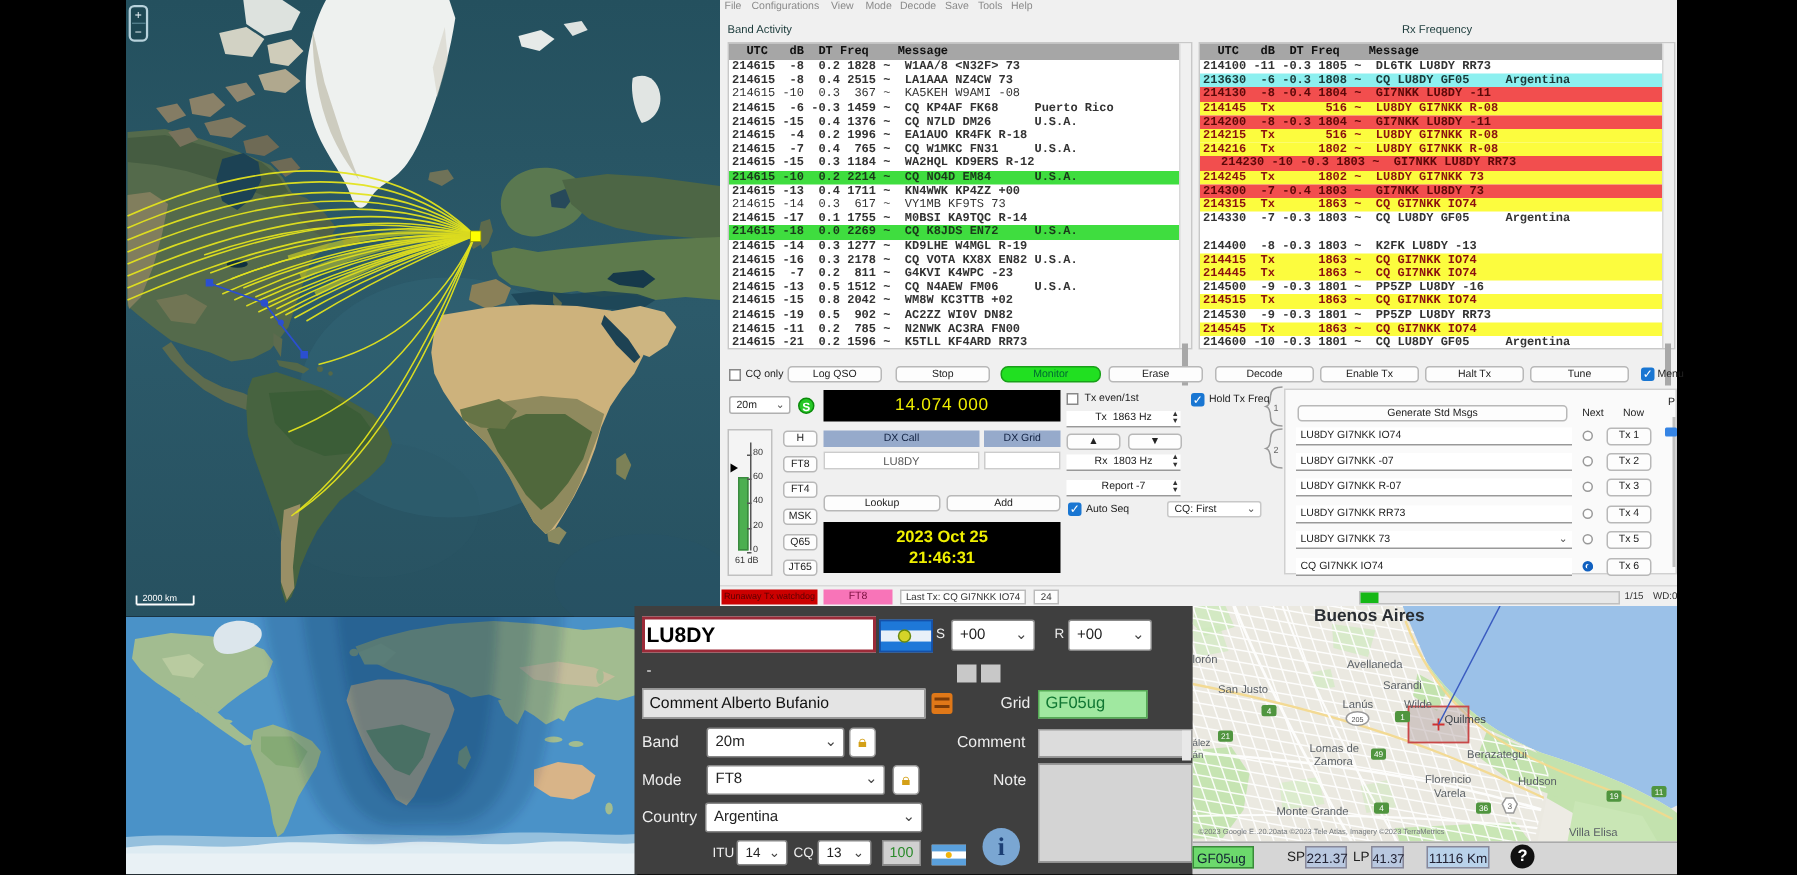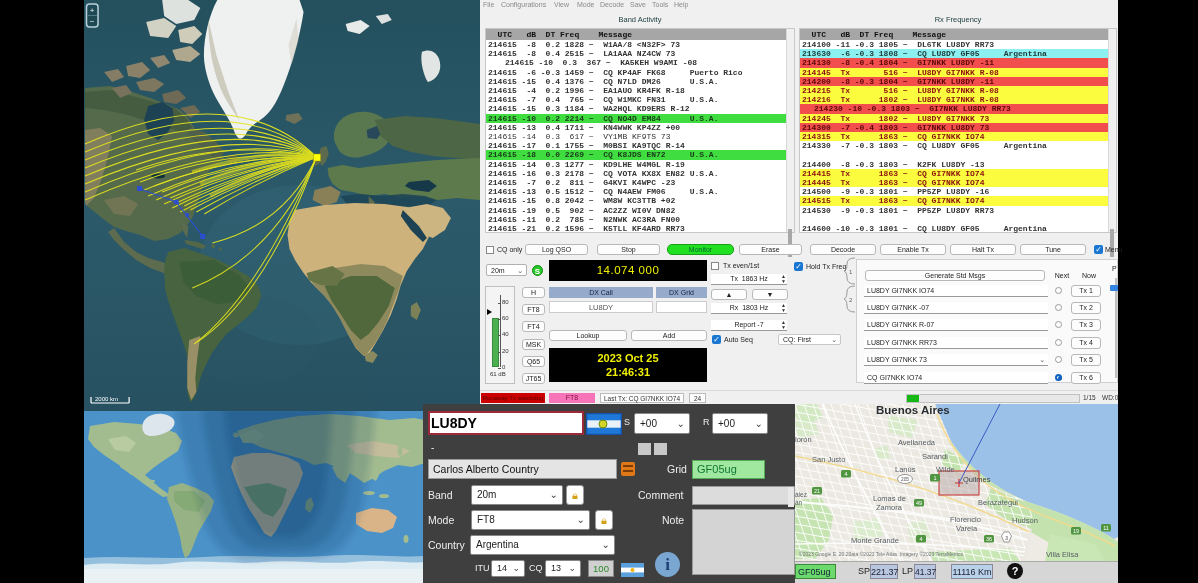--- a/index.html
+++ b/index.html
@@ -157,28 +157,28 @@
     </svg></div>
 <div class="a" style="left:480px;top:0;width:638px;height:404px;background:#f0f0f0;font-size:7px;color:#222;">
     <div class="a" style="left:3px;top:1px;color:#8a8a8a;font-size:7px;">File</div>
     <div class="a" style="left:21px;top:1px;color:#8a8a8a;font-size:7px;">Configurations</div>
     <div class="a" style="left:74px;top:1px;color:#8a8a8a;font-size:7px;">View</div>
     <div class="a" style="left:97px;top:1px;color:#8a8a8a;font-size:7px;">Mode</div>
     <div class="a" style="left:120px;top:1px;color:#8a8a8a;font-size:7px;">Decode</div>
     <div class="a" style="left:150px;top:1px;color:#8a8a8a;font-size:7px;">Save</div>
     <div class="a" style="left:172px;top:1px;color:#8a8a8a;font-size:7px;">Tools</div>
     <div class="a" style="left:194px;top:1px;color:#8a8a8a;font-size:7px;">Help</div>
-    <div class="a" style="left:5px;top:15px;width:310px;text-align:center;color:#1a3a3a;font-size:7.5px;">Band Activity</div>
+    <div class="a" style="left:5px;top:15px;width:310px;text-align:left;color:#1a3a3a;font-size:7.5px;">Band Activity</div>
     <div class="a" style="left:319px;top:15px;width:318px;text-align:center;color:#1a3a3a;font-size:7.5px;">Rx Frequency</div>
     <div class="a" style="left:5px;top:28px;width:310px;height:205px;background:#fff;border:1px solid #c8c8c8;">
       <div class="a mono" style="left:2px;top:0;width:298px;height:11px;background:#a6a6a6;color:#111;font-size:8px;font-weight:bold;line-height:11px;">  UTC   dB  DT Freq    Message</div>
       <div class="a" style="left:0;top:0;width:2px;height:11px;background:#a6a6a6;"></div>
       <div class="a mono" style="left:0;top:11.0px;width:300px;height:9.2px;font-size:8px;line-height:9.2px;color:#333;padding-left:2px;font-weight:bold;">214615  -8  0.2 1828 ~  W1AA/8 &lt;N32F&gt; 73</div>
       <div class="a mono" style="left:0;top:20.2px;width:300px;height:9.2px;font-size:8px;line-height:9.2px;color:#333;padding-left:2px;font-weight:bold;">214615  -8  0.4 2515 ~  LA1AAA NZ4CW 73</div>
-      <div class="a mono" style="left:0;top:29.4px;width:300px;height:9.2px;font-size:8px;line-height:9.2px;color:#333;padding-left:19px;font-weight:bold;">214615 -10  0.3  367 ~  KA5KEH W9AMI -08</div>
+      <div class="a mono" style="left:0;top:29.4px;width:300px;height:9.2px;font-size:8px;line-height:9.2px;color:#333;padding-left:2px;font-weight:normal;">214615 -10  0.3  367 ~  KA5KEH W9AMI -08</div>
       <div class="a mono" style="left:0;top:38.6px;width:300px;height:9.2px;font-size:8px;line-height:9.2px;color:#333;padding-left:2px;font-weight:bold;">214615  -6 -0.3 1459 ~  CQ KP4AF FK68     Puerto Rico</div>
       <div class="a mono" style="left:0;top:47.8px;width:300px;height:9.2px;font-size:8px;line-height:9.2px;color:#333;padding-left:2px;font-weight:bold;">214615 -15  0.4 1376 ~  CQ N7LD DM26      U.S.A.</div>
       <div class="a mono" style="left:0;top:57.0px;width:300px;height:9.2px;font-size:8px;line-height:9.2px;color:#333;padding-left:2px;font-weight:bold;">214615  -4  0.2 1996 ~  EA1AUO KR4FK R-18</div>
       <div class="a mono" style="left:0;top:66.2px;width:300px;height:9.2px;font-size:8px;line-height:9.2px;color:#333;padding-left:2px;font-weight:bold;">214615  -7  0.4  765 ~  CQ W1MKC FN31     U.S.A.</div>
       <div class="a mono" style="left:0;top:75.4px;width:300px;height:9.2px;font-size:8px;line-height:9.2px;color:#333;padding-left:2px;font-weight:bold;">214615 -15  0.3 1184 ~  WA2HQL KD9ERS R-12</div>
       <div class="a mono" style="left:0;top:84.6px;width:300px;height:9.2px;font-size:8px;line-height:9.2px;color:#1a3a1a;padding-left:2px;font-weight:bold;background:#3fdd3f;">214615 -10  0.2 2214 ~  CQ NO4D EM84      U.S.A.</div>
       <div class="a mono" style="left:0;top:93.8px;width:300px;height:9.2px;font-size:8px;line-height:9.2px;color:#333;padding-left:2px;font-weight:bold;">214615 -13  0.4 1711 ~  KN4WWK KP4ZZ +00</div>
       <div class="a mono" style="left:0;top:103.0px;width:300px;height:9.2px;font-size:8px;line-height:9.2px;color:#333;padding-left:2px;font-weight:normal;">214615 -14  0.3  617 ~  VY1MB KF9TS 73</div>
       <div class="a mono" style="left:0;top:112.2px;width:300px;height:9.2px;font-size:8px;line-height:9.2px;color:#333;padding-left:2px;font-weight:bold;">214615 -17  0.1 1755 ~  M0BSI KA9TQC R-14</div>
       <div class="a mono" style="left:0;top:121.4px;width:300px;height:9.2px;font-size:8px;line-height:9.2px;color:#1a3a1a;padding-left:2px;font-weight:bold;background:#3fdd3f;">214615 -18  0.0 2269 ~  CQ K8JDS EN72     U.S.A.</div>
@@ -207,20 +207,21 @@
       <div class="a mono" style="left:0;top:84.6px;width:308px;height:9.2px;font-size:8px;line-height:9.2px;color:#8b1010;padding-left:2px;font-weight:bold;background:#fcfc3e;">214245  Tx      1802 ~  LU8DY GI7NKK 73</div>
       <div class="a mono" style="left:0;top:93.8px;width:308px;height:9.2px;font-size:8px;line-height:9.2px;color:#5c0808;padding-left:2px;font-weight:bold;background:#f24e4e;">214300  -7 -0.4 1803 ~  GI7NKK LU8DY 73</div>
       <div class="a mono" style="left:0;top:103.0px;width:308px;height:9.2px;font-size:8px;line-height:9.2px;color:#8b1010;padding-left:2px;font-weight:bold;background:#fcfc3e;">214315  Tx      1863 ~  CQ GI7NKK IO74</div>
       <div class="a mono" style="left:0;top:112.2px;width:308px;height:9.2px;font-size:8px;line-height:9.2px;color:#333;padding-left:2px;font-weight:bold;">214330  -7 -0.3 1803 ~  CQ LU8DY GF05     Argentina</div>
       <div class="a mono" style="left:0;top:130.6px;width:308px;height:9.2px;font-size:8px;line-height:9.2px;color:#333;padding-left:2px;font-weight:bold;">214400  -8 -0.3 1803 ~  K2FK LU8DY -13</div>
       <div class="a mono" style="left:0;top:139.8px;width:308px;height:9.2px;font-size:8px;line-height:9.2px;color:#8b1010;padding-left:2px;font-weight:bold;background:#fcfc3e;">214415  Tx      1863 ~  CQ GI7NKK IO74</div>
       <div class="a mono" style="left:0;top:149.0px;width:308px;height:9.2px;font-size:8px;line-height:9.2px;color:#8b1010;padding-left:2px;font-weight:bold;background:#fcfc3e;">214445  Tx      1863 ~  CQ GI7NKK IO74</div>
       <div class="a mono" style="left:0;top:158.2px;width:308px;height:9.2px;font-size:8px;line-height:9.2px;color:#333;padding-left:2px;font-weight:bold;">214500  -9 -0.3 1801 ~  PP5ZP LU8DY -16</div>
       <div class="a mono" style="left:0;top:167.4px;width:308px;height:9.2px;font-size:8px;line-height:9.2px;color:#8b1010;padding-left:2px;font-weight:bold;background:#fcfc3e;">214515  Tx      1863 ~  CQ GI7NKK IO74</div>
       <div class="a mono" style="left:0;top:176.6px;width:308px;height:9.2px;font-size:8px;line-height:9.2px;color:#333;padding-left:2px;font-weight:bold;">214530  -9 -0.3 1801 ~  PP5ZP LU8DY RR73</div>
+      <div class="a mono" style="left:0;top:185.8px;width:308px;height:9.2px;font-size:8px;line-height:9.2px;color:#8b1010;padding-left:2px;font-weight:bold;background:#fcfc3e;">214545  Tx      1863 ~  CQ GI7NKK IO74</div>
       <div class="a mono" style="left:0;top:195.0px;width:308px;height:9.2px;font-size:8px;line-height:9.2px;color:#333;padding-left:2px;font-weight:bold;">214600 -10 -0.3 1801 ~  CQ LU8DY GF05     Argentina</div>
       <div class="a" style="left:308px;top:0;width:8px;height:203px;background:#f0f0f0;border-left:1px solid #d8d8d8;"></div>
       <div class="a" style="left:310px;top:200px;width:4px;height:28px;background:#a8a8a8;"></div>
     </div>
     <div class="a" style="left:6px;top:246px;width:8px;height:8px;background:#fff;border:1px solid #888;"></div>
     <div class="a" style="left:17px;top:246px;">CQ only</div>
     <div class="btn" style="left:45px;top:244px;width:63px;">Log QSO</div>
     <div class="btn" style="left:117px;top:244px;width:63px;">Stop</div>
     <div class="btn" style="left:259px;top:244px;width:63px;">Erase</div>
     <div class="btn" style="left:330px;top:244px;width:66px;">Decode</div>
@@ -329,21 +330,21 @@
       <circle cx="17" cy="11" r="4" fill="#d4d428" stroke="#6a8a10" stroke-width="1"></circle>
       <rect x="0.5" y="0.5" width="35" height="21" fill="none" stroke="#1550a8" stroke-width="1.5"></rect>
     </svg>
     <div class="a" style="left:201px;top:13px;font-size:9px;">S</div>
     <div class="a" style="left:211px;top:9px;width:56px;height:21px;background:#fff;border:1px solid #888;border-radius:2px;color:#222;font-size:10px;line-height:19px;"><span style="padding-left:5px;">+00</span><span style="position:absolute;right:4px;top:0;color:#444;font-size:10px;">⌄</span></div>
     <div class="a" style="left:280px;top:13px;font-size:9px;">R</div>
     <div class="a" style="left:289px;top:9px;width:56px;height:21px;background:#fff;border:1px solid #888;border-radius:2px;color:#222;font-size:10px;line-height:19px;"><span style="padding-left:5px;">+00</span><span style="position:absolute;right:4px;top:0;color:#444;font-size:10px;">⌄</span></div>
     <div class="a" style="left:8px;top:38px;font-size:10px;">-</div>
     <div class="a" style="left:215px;top:39px;width:13px;height:12px;background:#c8c8c8;"></div>
     <div class="a" style="left:231px;top:39px;width:13px;height:12px;background:#c8c8c8;"></div>
-    <div class="a" style="left:5px;top:55px;width:189px;height:20px;background:#e4e4e4;border:1px solid #999;color:#111;font-size:10.5px;line-height:18px;"><span style="padding-left:4px;">Carlos Alberto Country</span></div>
+    <div class="a" style="left:5px;top:55px;width:189px;height:20px;background:#e4e4e4;border:1px solid #999;color:#111;font-size:10.5px;line-height:18px;"><span style="padding-left:4px;">Comment Alberto Bufanio</span></div>
     <div class="a" style="left:198px;top:58px;width:14px;height:14px;background:#e07818;border-radius:2px;">
       <div style="margin:3px 2px;height:2px;background:#7c3c08;"></div>
       <div style="margin:2px 2px;height:2px;background:#7c3c08;"></div>
     </div>
     <div class="a" style="left:244px;top:59px;font-size:10.5px;">Grid</div>
     <div class="a" style="left:269px;top:56px;width:73px;height:19px;background:#a0e8a0;border:1px solid #5a5;color:#173;font-size:11px;line-height:17px;"><span style="padding-left:4px;">GF05ug</span></div>
     <div class="a" style="left:5px;top:85px;font-size:10.5px;">Band</div>
     <div class="a" style="left:48px;top:81px;width:92px;height:20px;background:#fff;border:1px solid #888;border-radius:2px;color:#222;font-size:10px;line-height:18px;"><span style="padding-left:5px;">20m</span><span style="position:absolute;right:4px;top:0;color:#444;font-size:10px;">⌄</span></div>
     <div class="a" style="left:143px;top:81px;width:18px;height:20px;background:#fff;border:1px solid #999;border-radius:3px;text-align:center;font-size:11px;line-height:19px;color:#d4a017;">🔒︎</div>
     <div class="a" style="left:215px;top:85px;font-size:10.5px;">Comment</div>

